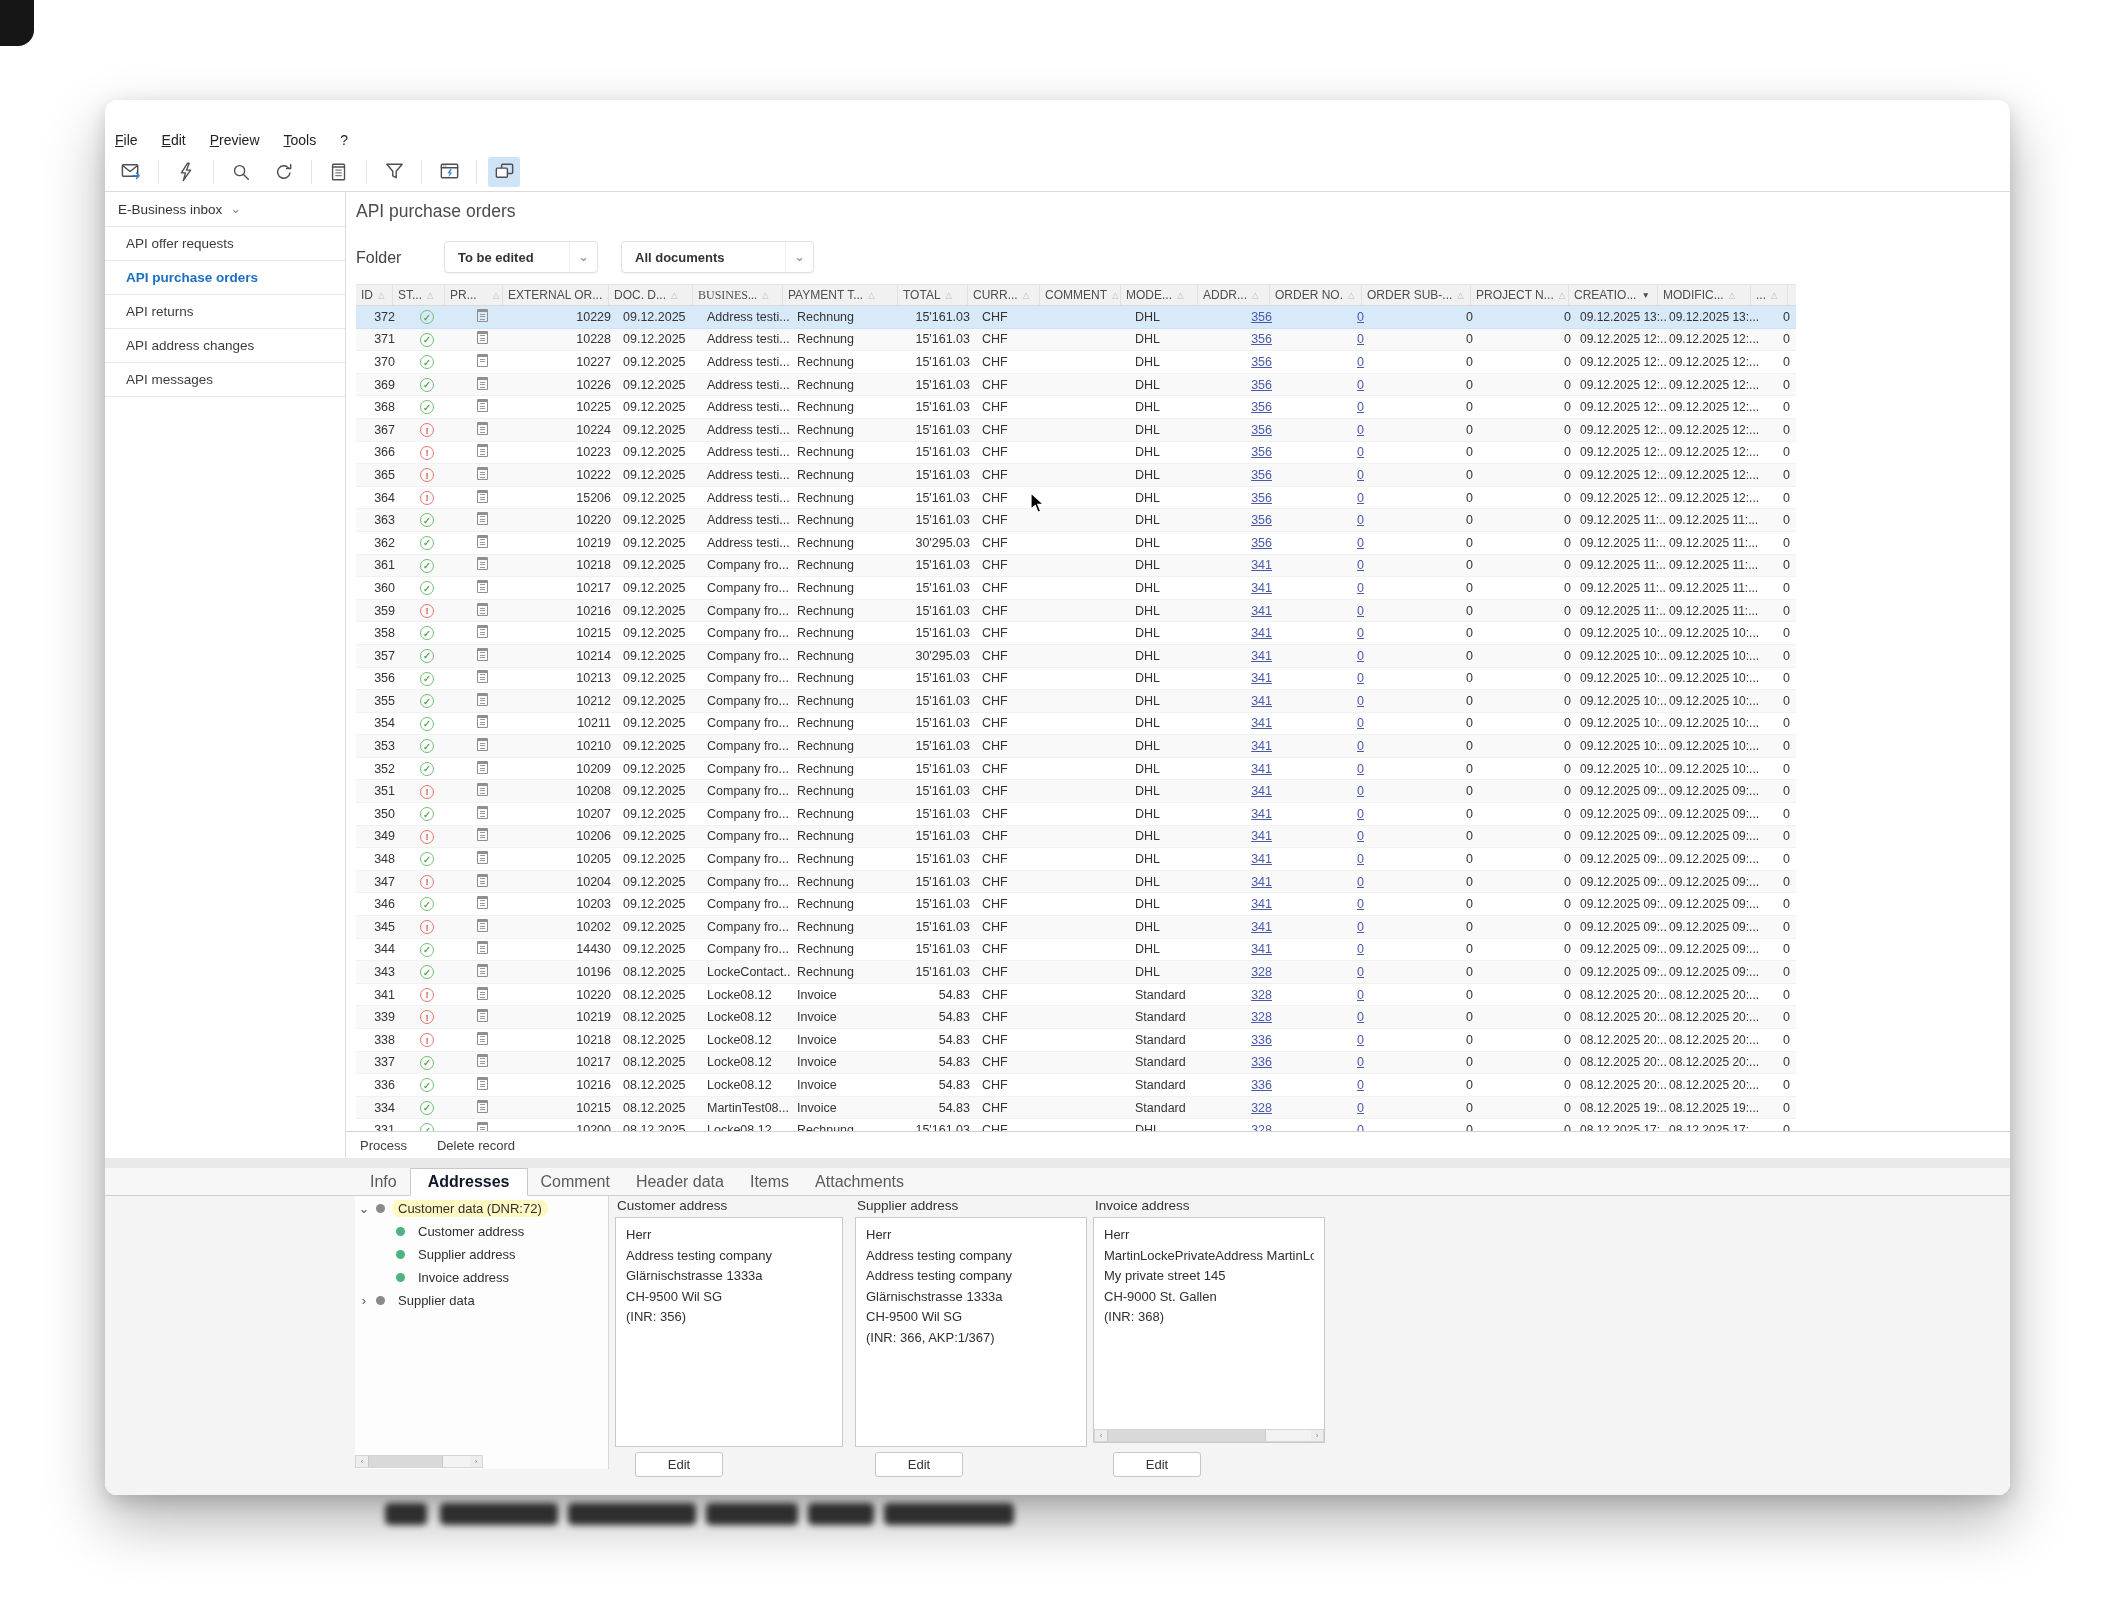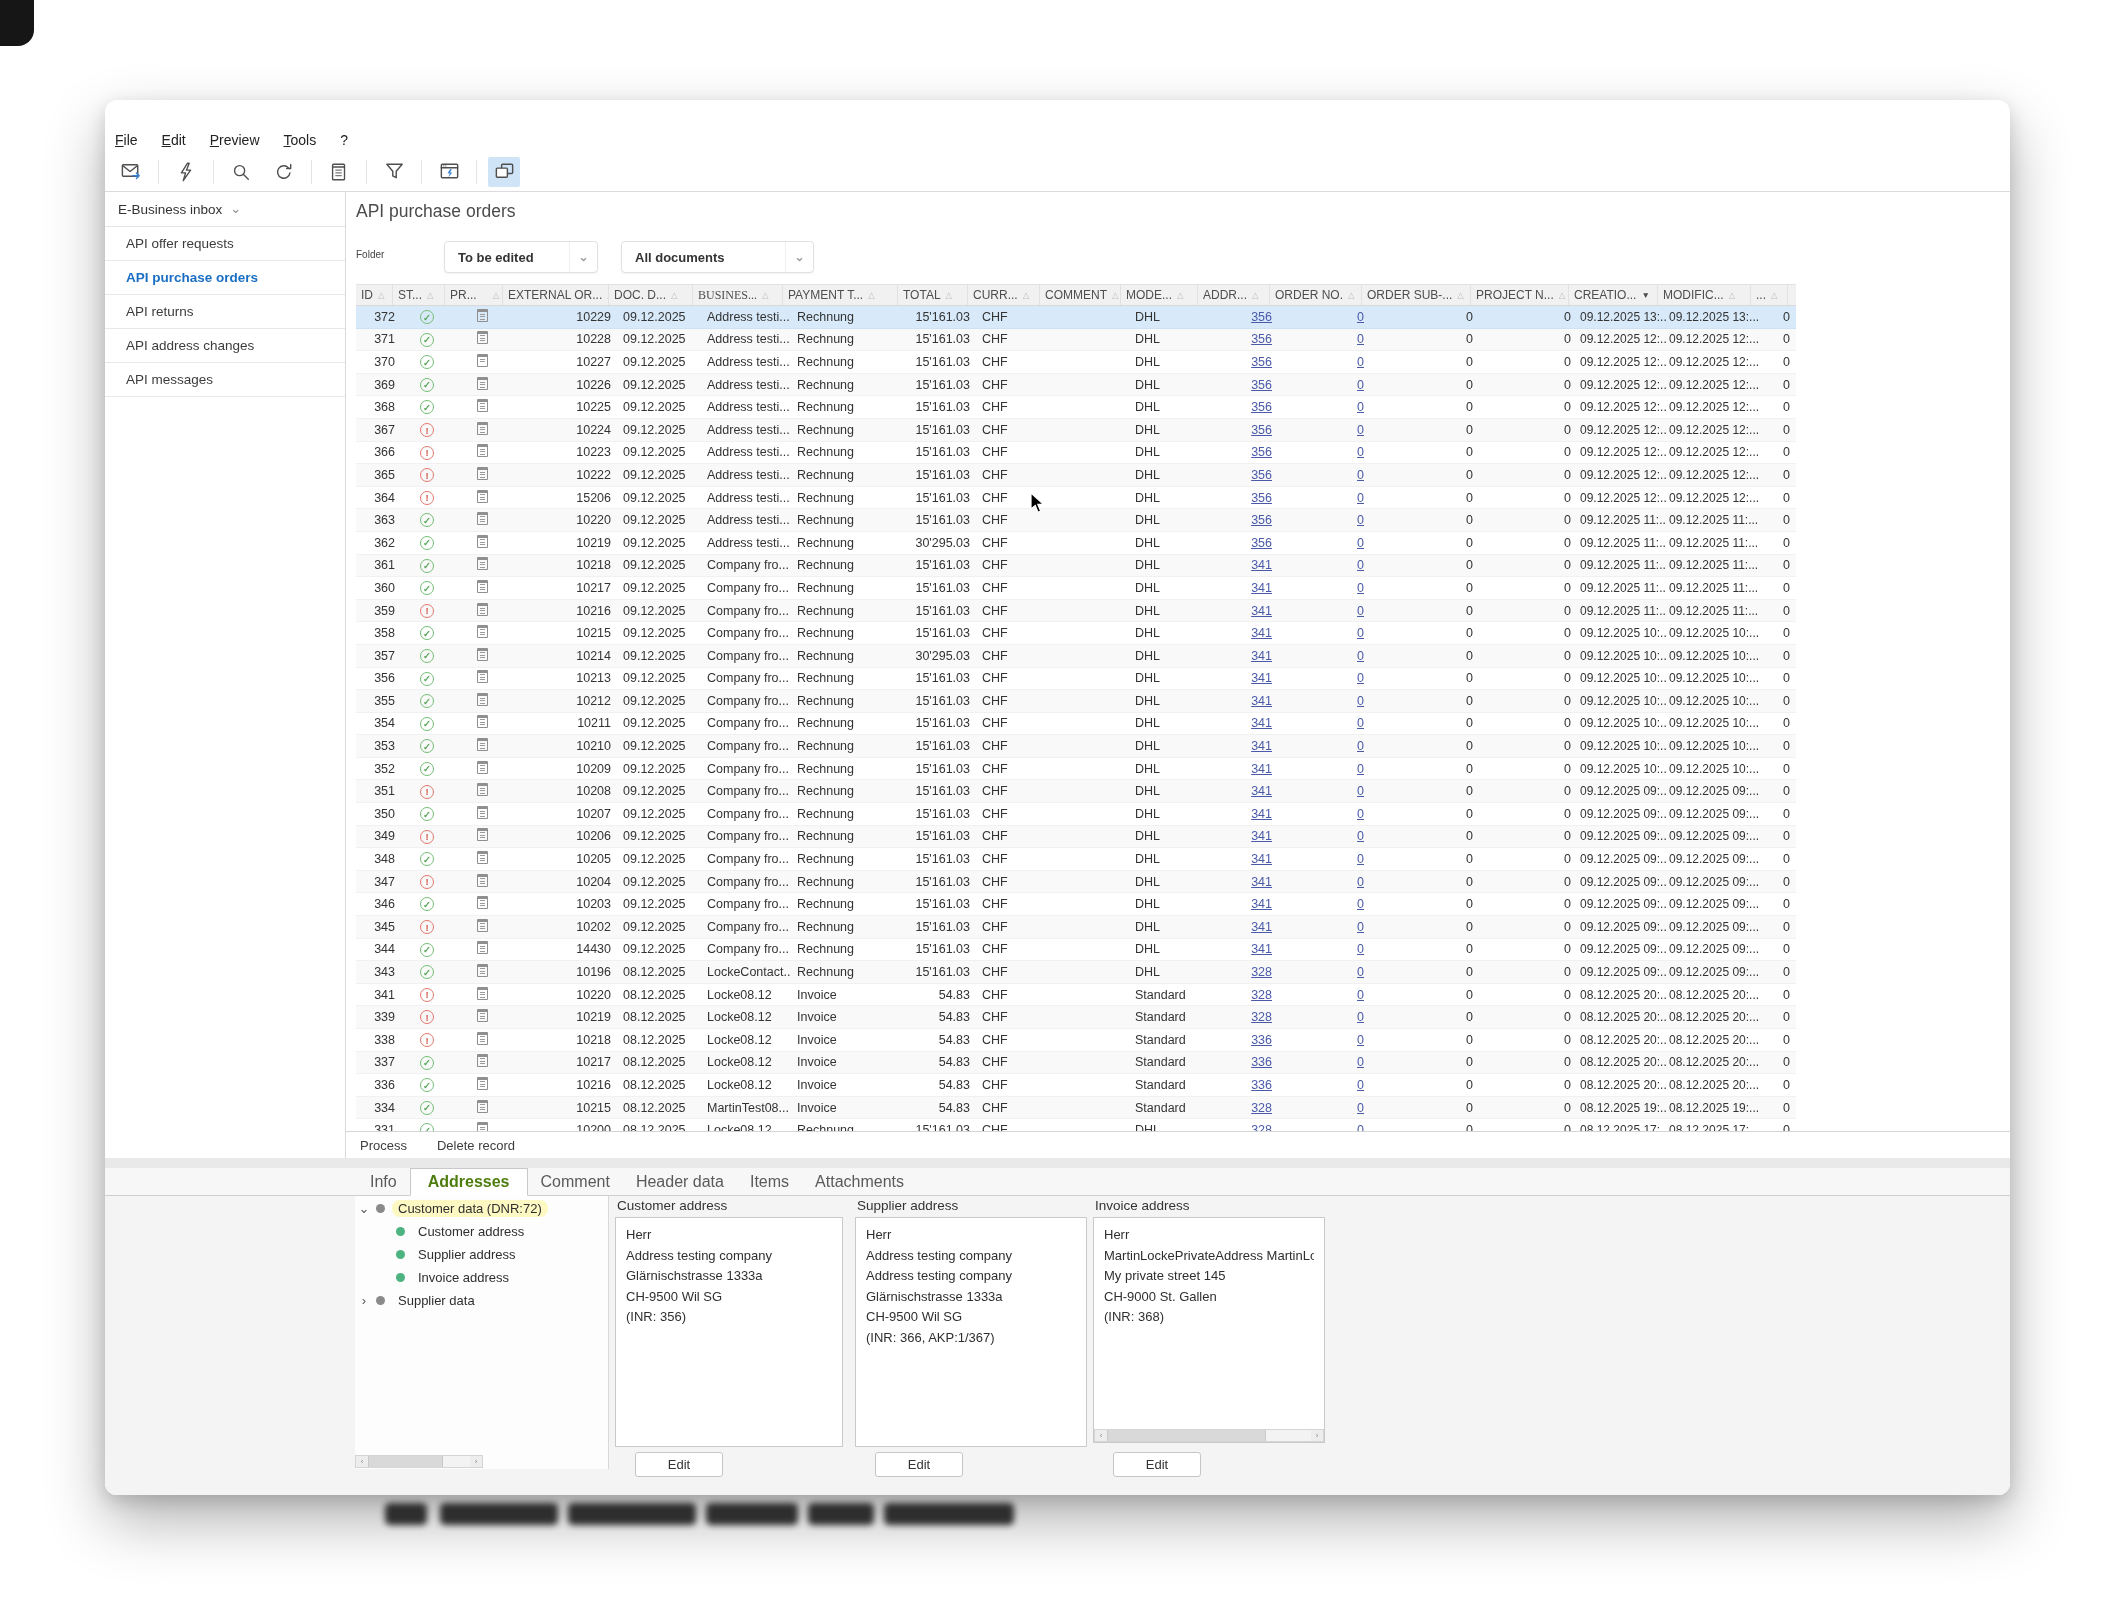--- a/index.html
+++ b/index.html
@@ -34,21 +34,21 @@
   .side-header{height:34px;display:flex;align-items:center;gap:8px;padding-left:13px;
                font-size:13.5px;color:#333;border-bottom:1px solid #e5e5e5;}
   .side-header .chev{color:#8b8b8b;font-size:13px;line-height:10px;}
   .side-item{height:33px;display:flex;align-items:center;padding-left:21px;font-size:13.5px;
              color:#3c3c3c;border-bottom:1px solid #e8e8e8;cursor:default;}
   .side-item.active{color:#1a6fc4;font-weight:bold;}
 
   
   .main{position:absolute;left:240px;top:92px;right:0;bottom:0;background:#fff;border-left:1px solid #dadada;}
   .page-heading{position:absolute;left:10px;top:9px;font-size:17.5px;color:#4b4b4b;}
-  .folder-label{position:absolute;left:10px;top:57px;font-size:10px;color:#444;}
+  .folder-label{position:absolute;left:10px;top:57px;font-size:16px;color:#444;}
   .dd{position:absolute;top:49px;height:32px;background:#fff;border:1px solid #e1e1e1;border-radius:4px;
       box-shadow:0 1px 2px rgba(0,0,0,.05);display:flex;align-items:center;padding-left:13px;
       font-size:13px;font-weight:bold;color:#333;box-sizing:border-box;}
   .dd .chev{position:absolute;right:0;top:0;bottom:0;width:27px;border-left:1px solid #efefef;
       display:flex;align-items:center;justify-content:center;color:#a0a0a0;font-size:12px;}
   .dd1{left:98px;width:154px;}
   .dd2{left:275px;width:193px;}
 
   
   .table{position:absolute;left:10px;top:92px;width:1440px;font-size:12.5px;color:#333;}
@@ -85,21 +85,21 @@
               padding-left:14px;font-size:13px;color:#3e3e3e;box-sizing:border-box;}
   .action-bar span{cursor:default;}
 
   
   .gap-band{position:absolute;left:0;right:0;top:1058px;height:10px;background:#e9e9e9;}
   .tabbar{position:absolute;left:0;right:0;top:1068px;height:28px;background:#f7f7f7;
           border-bottom:1px solid #cfcfcf;display:flex;align-items:stretch;padding-left:252px;
           box-sizing:border-box;font-size:16px;color:#5a5a5a;}
   .tab{display:flex;align-items:center;padding:0 13px;cursor:default;}
   .tab.active{background:#fff;border:1px solid #c8c8c8;border-bottom:1px solid #fff;
-              margin-bottom:-1px;font-weight:bold;color:#4d7c0f;padding:0 17px;}
+              margin-bottom:-1px;font-weight:bold;color:#0f172a;padding:0 17px;}
   .bottom{position:absolute;left:0;right:0;top:1096px;bottom:0;background:#f4f4f4;}
 
   .tree-panel{position:absolute;left:250px;top:0;width:254px;height:273px;background:#fdfdfd;
               border-right:1px solid #d8d8d8;box-sizing:border-box;}
   .tree-row{display:flex;align-items:center;height:21px;margin-top:2px;font-size:13px;color:#2f2f2f;}
   .tree-row .caret{width:18px;text-align:center;color:#555;font-size:13px;flex:0 0 auto;}
   .tree-row .caret-spacer{width:18px;flex:0 0 auto;}
   .tree-row.indent{padding-left:20px;}
   .dot{width:9px;height:9px;border-radius:50%;margin:0 7px 0 3px;flex:0 0 auto;}
   .dot.gray{background:#8a8a8a;}

